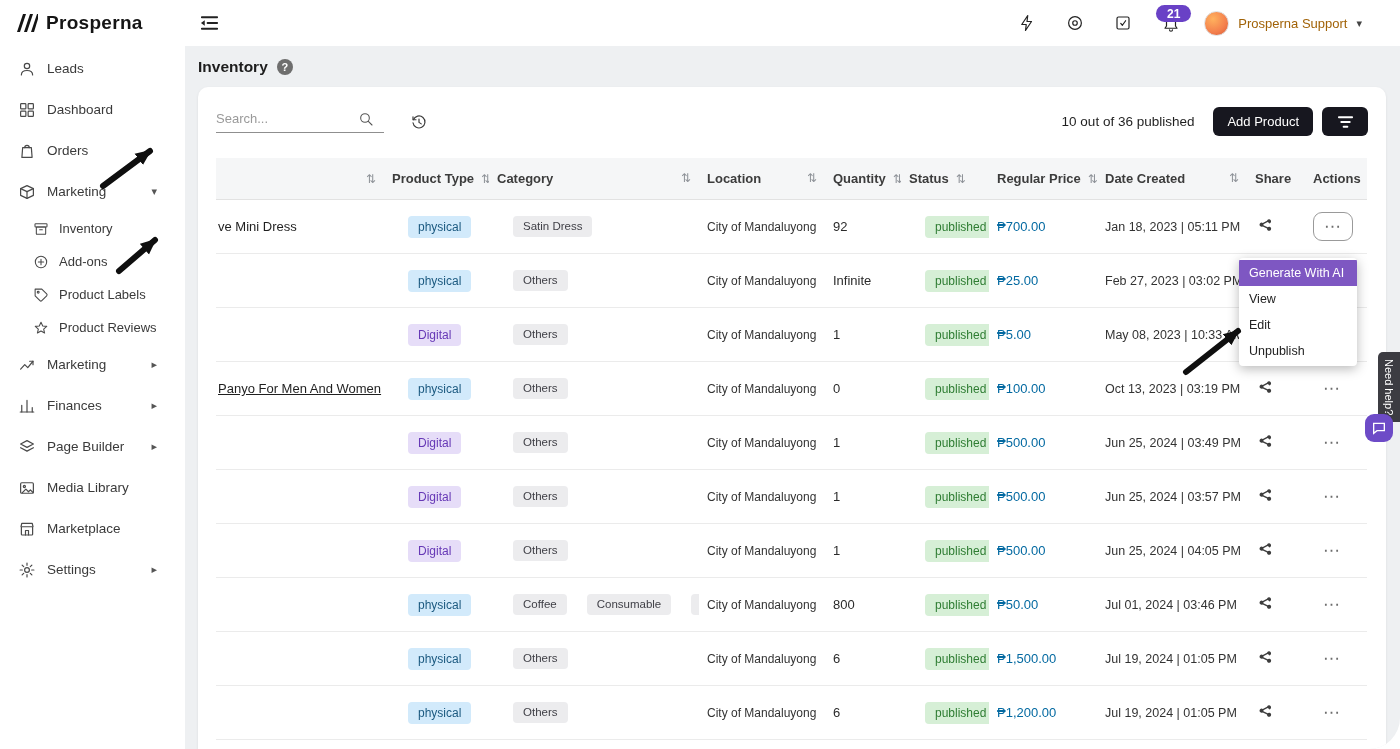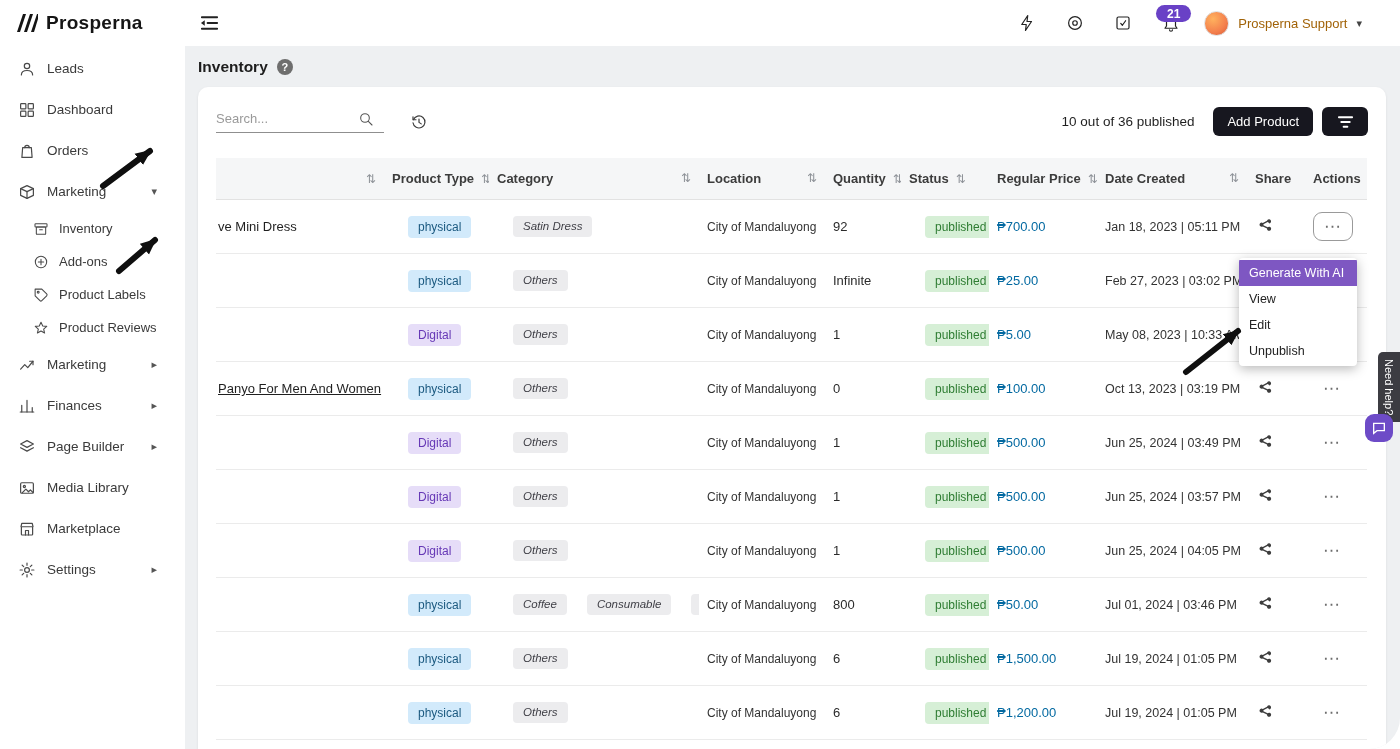--- a/index.html
+++ b/index.html
@@ -51,21 +51,21 @@
   table { border-collapse: collapse; table-layout: fixed; width: 1151px; margin-top: 22px; }
   thead th { background: #f5f6f7; text-align: left; font-size: 13px; font-weight: 700; color: #3c3c3c; padding: 13px 8px; border-bottom: 1px solid #e2e2e2; white-space: nowrap; overflow: hidden; }
   .sort-ic { color: #8d9197; font-size: 12px; margin-left: 7px; font-weight: 400; cursor: pointer; }
   .th-name { text-align: right; }
   tbody td { height: 54px; border-bottom: 1px solid #ebebeb; padding: 0 8px; font-size: 13px; color: #2b2b2b; vertical-align: middle; white-space: nowrap; overflow: hidden; }
   .c-name { padding-left: 2px; color: #1f1f1f; }
   .pname.is-link { text-decoration: underline; cursor: pointer; }
   .badge { display: inline-block; padding: 5px 10px; border-radius: 4px; font-size: 12px; line-height: 1; margin-left: 16px; }
   .badge-physical { background: #d2eafb; color: #1c5a80; }
   .badge-digital { background: #e6ddf8; color: #6638b6; }
-  .badge-cat { background: #ececee; color: #3f3f46; margin-right: 4px; font-size: 11.5px; font-style: italic; }
+  .badge-cat { background: #ececee; color: #3f3f46; margin-right: 4px; font-size: 11.5px; }
   .badge-pub { background: #d6efd6; color: #2f7d33; }
   .c-loc { font-size: 12px; color: #333; }
   .c-price { font-weight: 400; color: #0369a1; }
   .c-date { font-size: 12.5px; color: #333; }
   .share-btn { background: none; border: none; cursor: pointer; display: inline-flex; padding: 2px; }
   .actions-button { background: none; border: none; color: #6d6d6d; font-size: 17px; letter-spacing: 1px; cursor: pointer; padding: 3px 10px; }
   .actions-button.active { border: 1px solid #9a9a9a; border-radius: 9px; }
 
   
   .ctx-menu { position: absolute; left: 1239px; top: 258px; width: 118px; background: #fff; border-radius: 4px; box-shadow: 0 3px 12px rgba(0,0,0,.28); z-index: 60; overflow: hidden; padding: 2px 0; }

